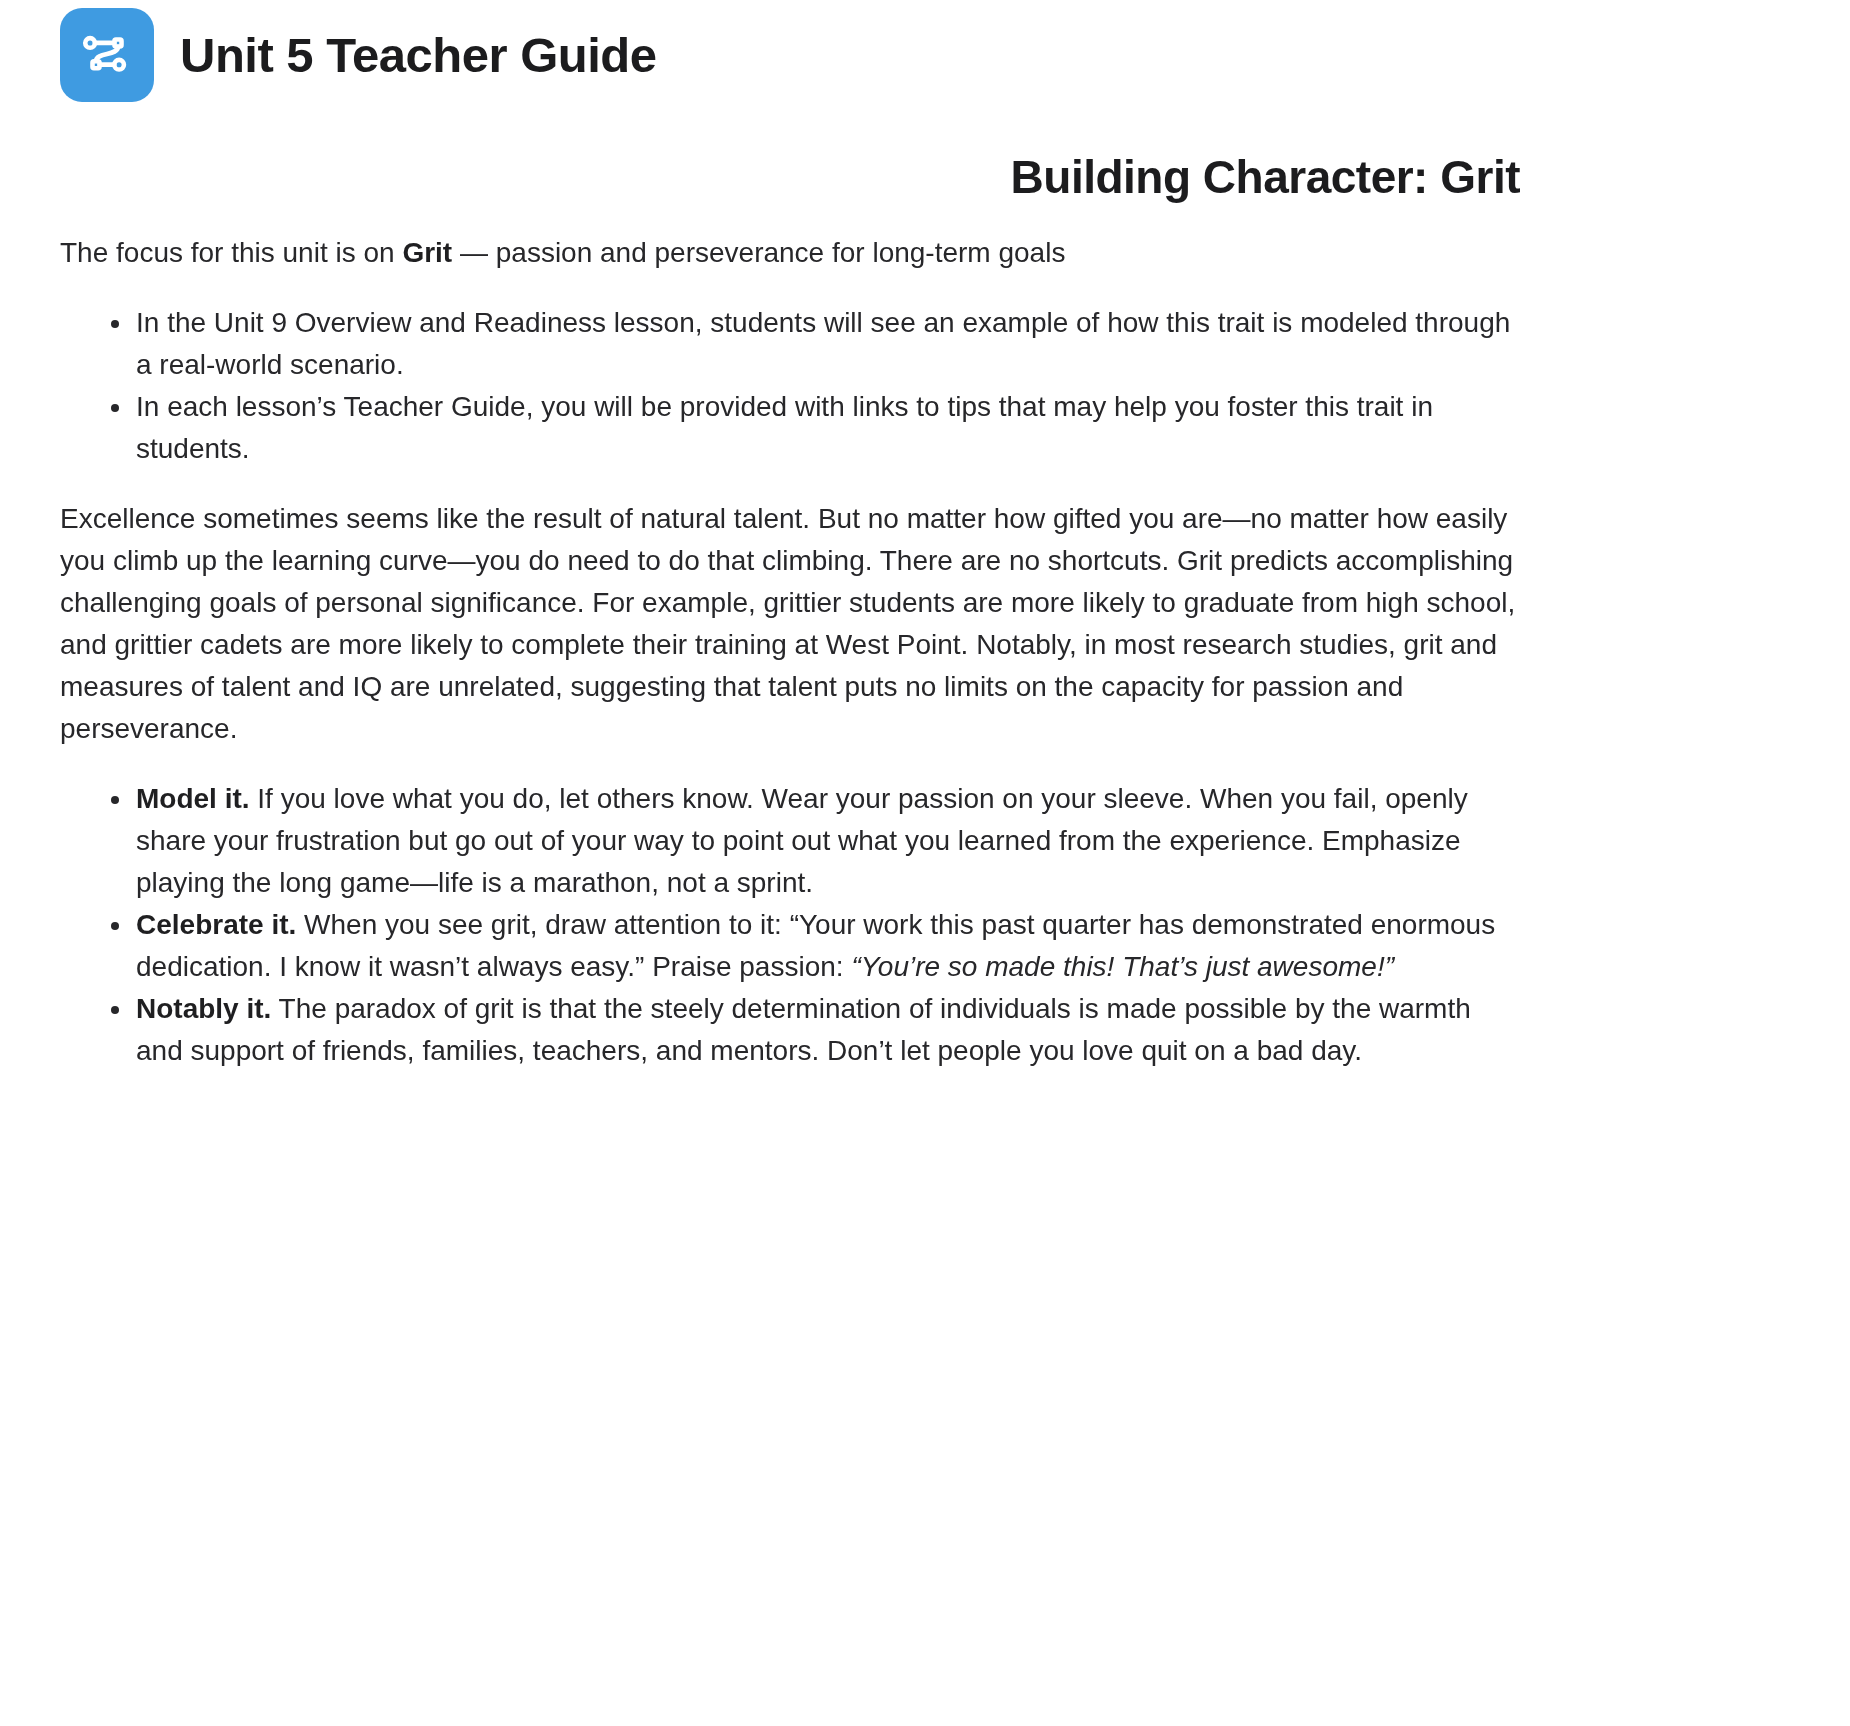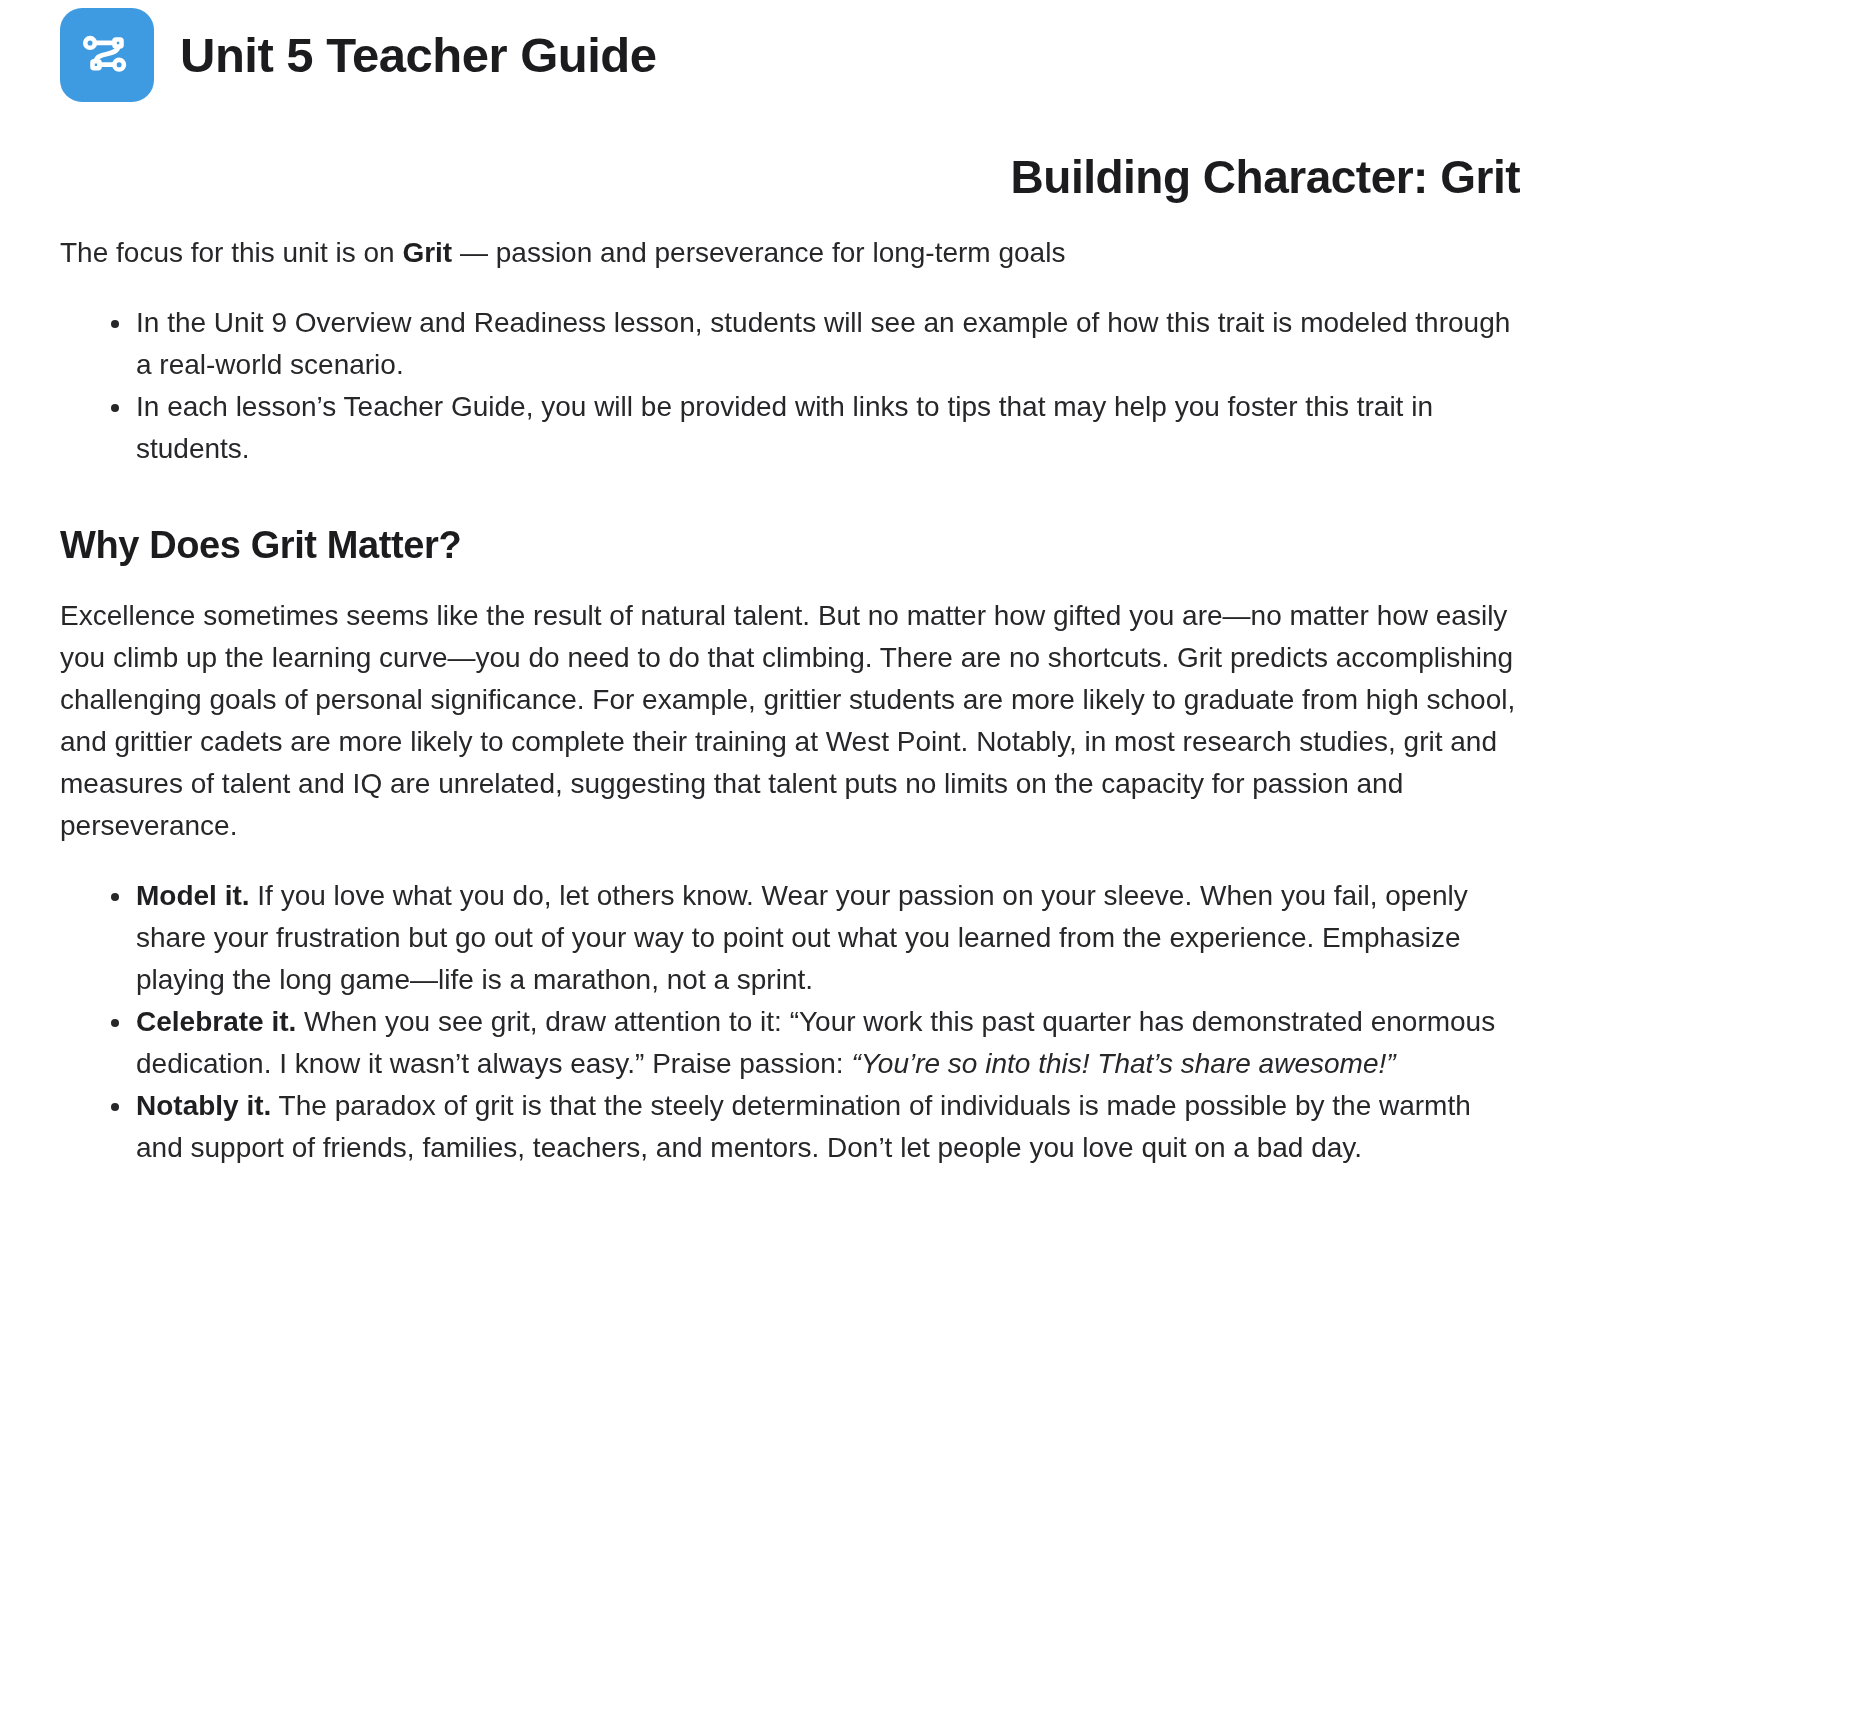--- a/index.html
+++ b/index.html
@@ -105,26 +105,25 @@
     <h1 class="page-title">Building Character: Grit</h1>
 
 
     <p class="body-text">The focus for this unit is on <strong>Grit</strong> — passion and perseverance for long-term goals</p>
 
     <ul class="bullet-list">
         <li>In the Unit 9 Overview and Readiness lesson, students will see an example of how this trait is modeled through a real-world scenario.</li>
         <li>In each lesson’s Teacher Guide, you will be provided with links to tips that may help you foster this trait in students.</li>
       </ul>
 
-    <h2 class="section-heading">Why Does Grit Matter?</h2>
 
     <p class="body-text">Excellence sometimes seems like the result of natural talent. But no matter how gifted you are—no matter how easily you climb up the learning curve—you do need to do that climbing. There are no shortcuts. Grit predicts accomplishing challenging goals of personal significance. For example, grittier students are more likely to graduate from high school, and grittier cadets are more likely to complete their training at West Point. Notably, in most research studies, grit and measures of talent and IQ are unrelated, suggesting that talent puts no limits on the capacity for passion and perseverance.</p>
 
 
 
     <ul class="bullet-list">
         <li><strong>Model it.</strong> If you love what you do, let others know. Wear your passion on your sleeve. When you fail, openly share your frustration but go out of your way to point out what you learned from the experience. Emphasize playing the long game—life is a marathon, not a sprint.</li>
-        <li><strong>Celebrate it.</strong> When you see grit, draw attention to it: “Your work this past quarter has demonstrated enormous dedication. I know it wasn’t always easy.” Praise passion: <em>“You’re so into this! That’s share awesome!”</em></li>
+        <li><strong>Celebrate it.</strong> When you see grit, draw attention to it: “Your work this past quarter has demonstrated enormous dedication. I know it wasn’t always easy.” Praise passion: <em>“You’re so made this! That’s just awesome!”</em></li>
         <li><strong>Notably it.</strong> The paradox of grit is that the steely determination of individuals is made possible by the warmth and support of friends, families, teachers, and mentors. Don’t let people you love quit on a bad day.</li>
       </ul>
 
   </div>
 </div>
 
 </body></html>

